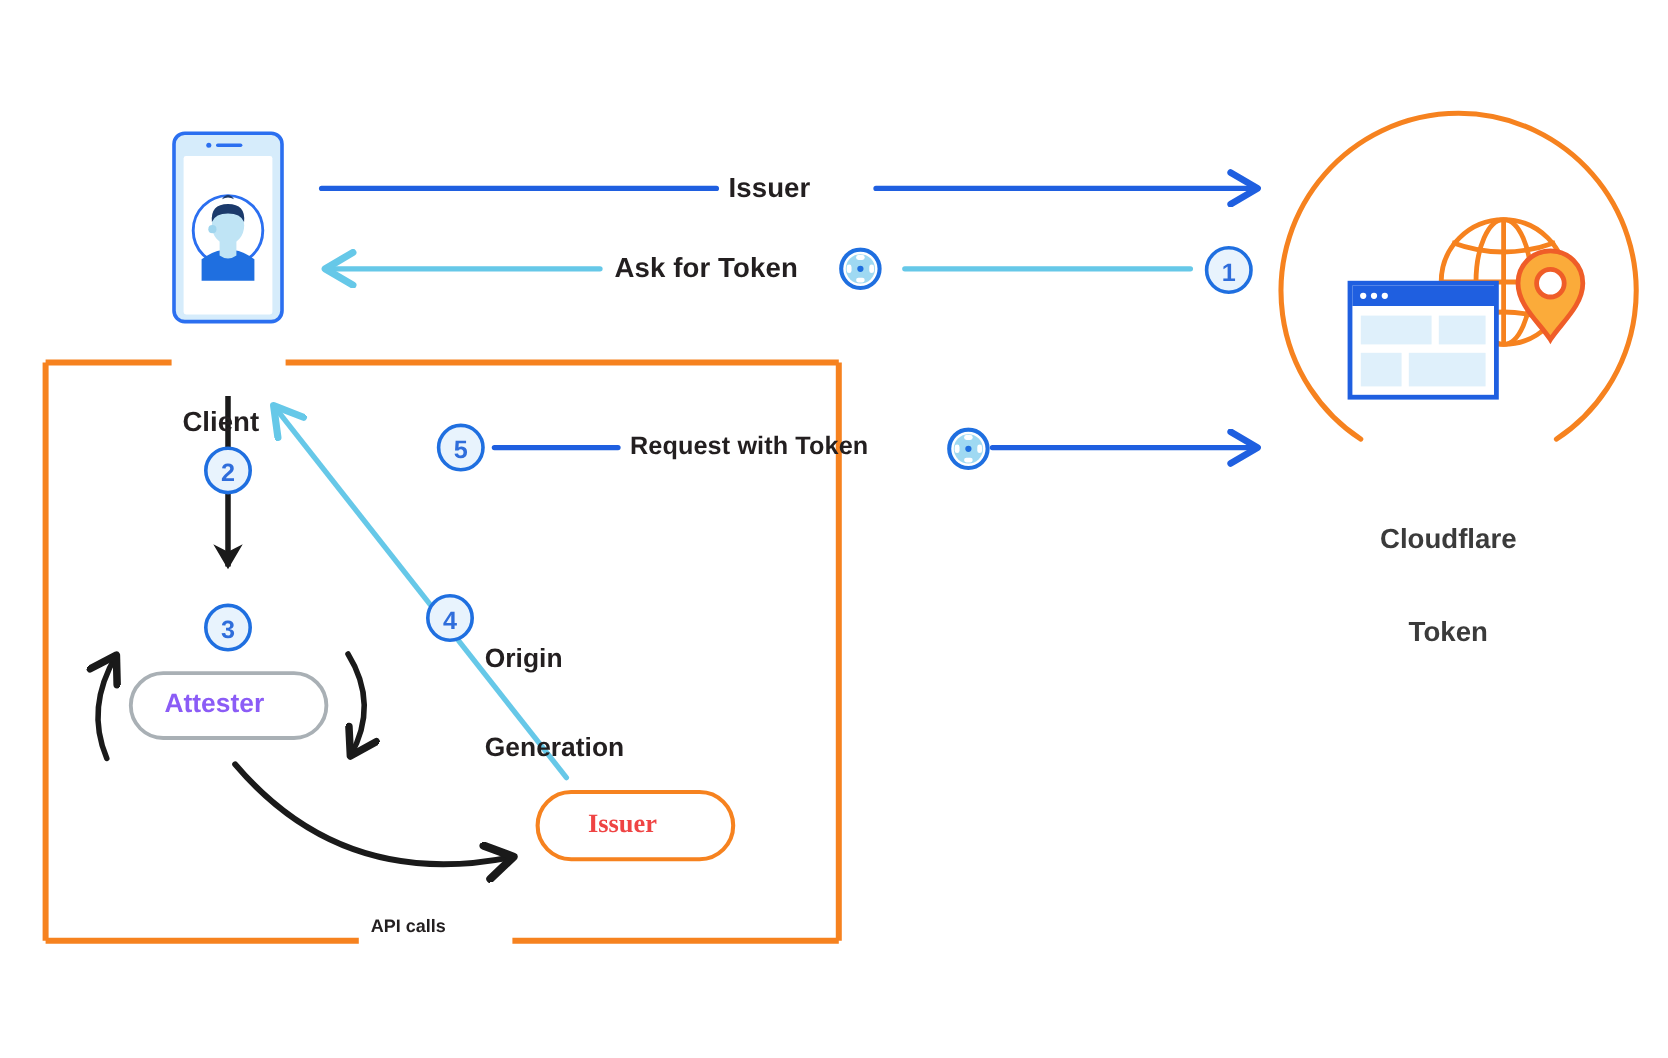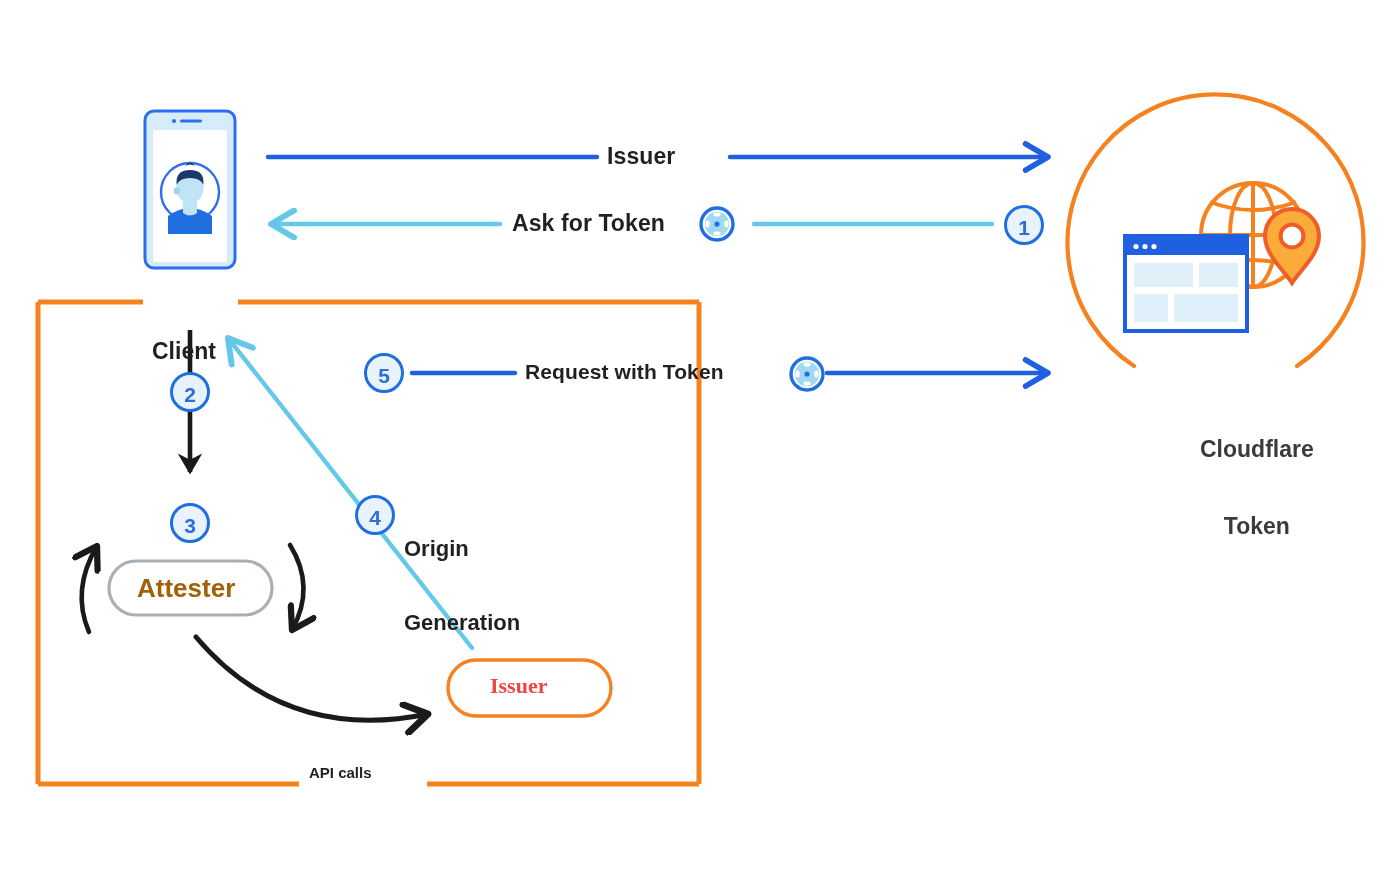--- a/index.html
+++ b/index.html
@@ -32,23 +32,23 @@
     color: #231f20;
     white-space: pre;
     line-height: 1.12;
   }
   .lbl-request      { left: 607px;  top: 144px; font-size: 23px; letter-spacing: .1px; }
   .lbl-ask-token    { left: 512px;  top: 211px; font-size: 23px; letter-spacing: .1px; }
   .lbl-req-w-token  { left: 525px;  top: 360px; font-size: 21px; letter-spacing: .1px; }
   .lbl-client       { left: 152px;  top: 291px; font-size: 23px; margin-top: 48px; }
   .lbl-api-calls    { left: 309px;  top: 765px; font-size: 15px; }
   .lbl-token-gen    { left: 404px;  top: 488px; font-size: 22px; }
-  .lbl-attester     { left: 137px;  top: 574px; font-size: 26px; color: #a16207; }
+  .lbl-attester     { left: 137px;  top: 574px; font-size: 22px; color: #8b5cf6; }
   .lbl-issuer       { left: 490px;  top: 674px; font-size: 22px; color: #ef4444; font-family: Liberation Serif, serif; }
-  .lbl-cf-origin    { left: 1200px; top: 385px; font-size: 23px; text-align: center; color: #3b3b3b; }
+  .lbl-cf-origin    { left: 1150px; top: 385px; font-size: 23px; text-align: center; color: #3b3b3b; }
   .num {
     position: absolute;
     width: 40px;
     height: 40px;
     line-height: 40px;
     text-align: center;
     font-family: "Liberation Sans", sans-serif;
     font-weight: bold;
     font-size: 21px;
     color: #2f6ddb;

